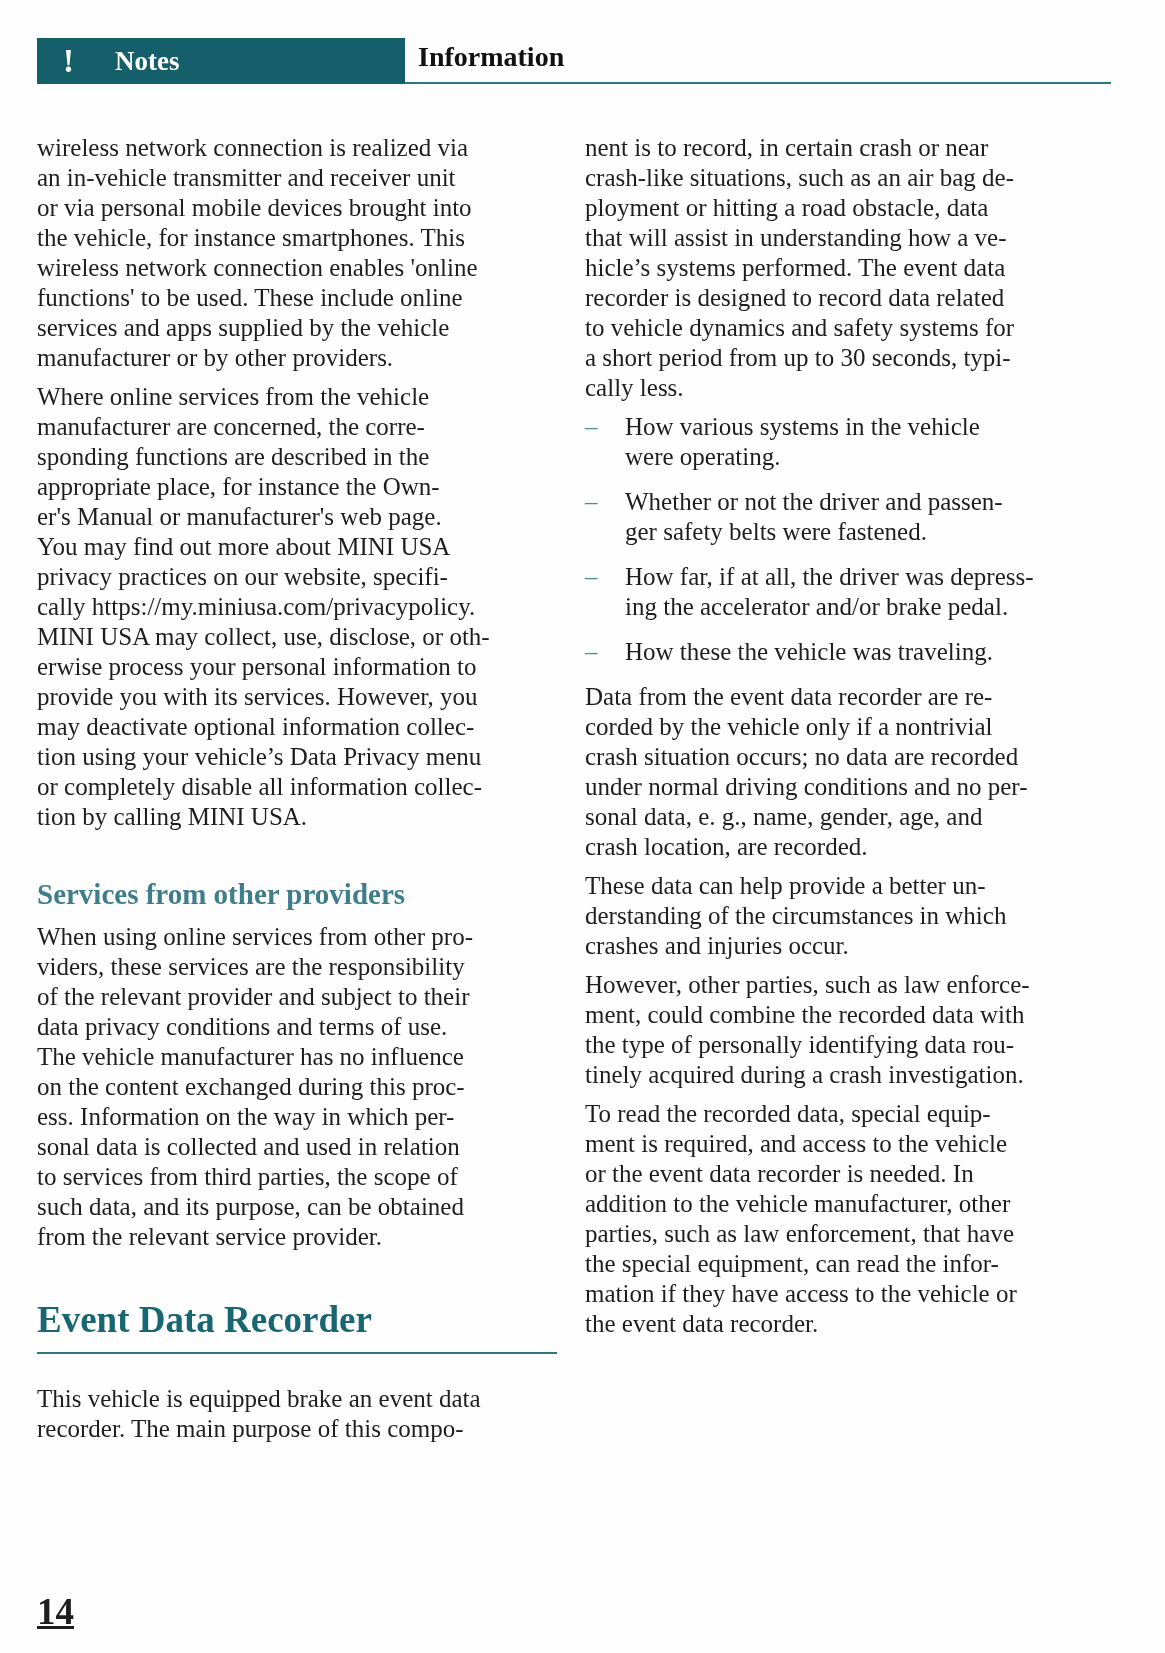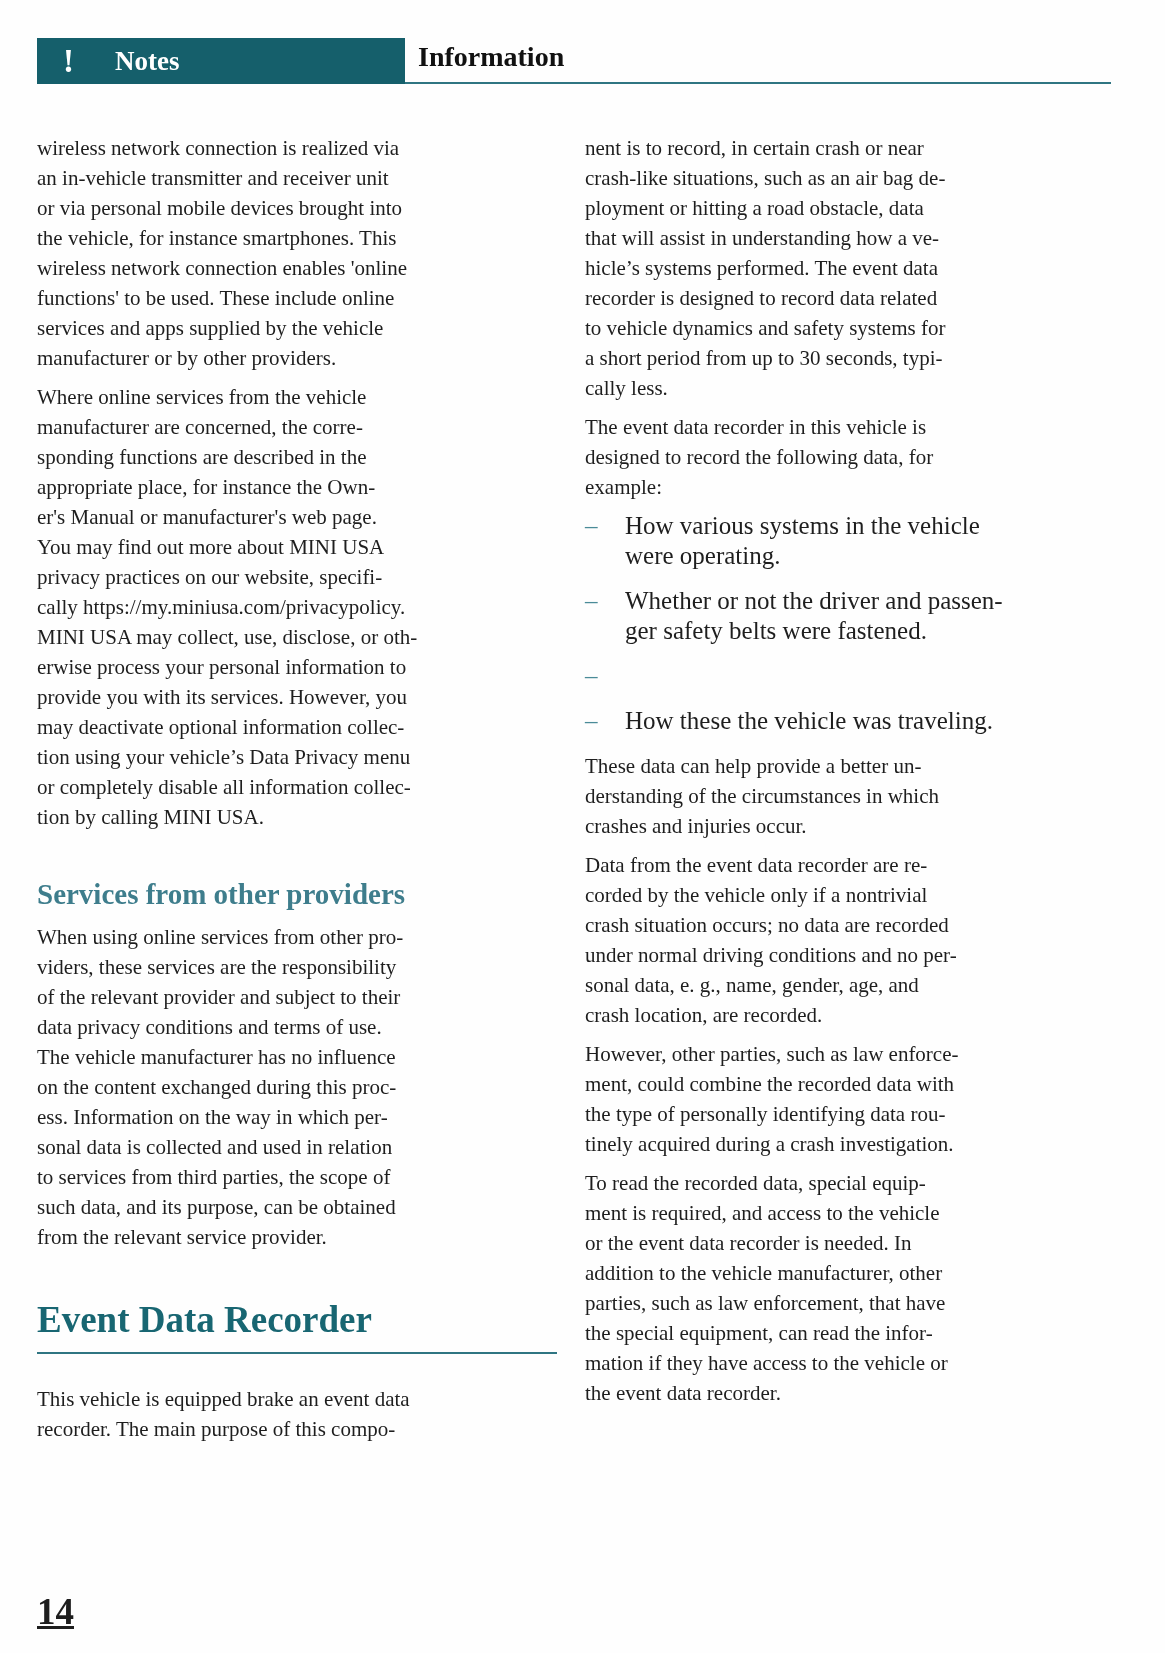--- a/index.html
+++ b/index.html
@@ -66,21 +66,21 @@
     top: 133px;
     width: 1068px;
     display: flex;
     gap: 28px;
   }
   .col {
     width: 520px;
     flex: none;
   }
   .para {
-    font-size: 21px;
+    font-size: 25px;
     line-height: 30px;
     margin: 0 0 9px 0;
     white-space: pre-line;
     color: var(--body-text, #1e1e1e);
   }
   .sub-heading {
     font-size: 29px;
     line-height: 35px;
     font-weight: bold;
     color: var(--subheading-teal, #3e7d8c);
@@ -191,53 +191,52 @@
     <section class="col">
       <p class="para">nent is to record, in certain crash or near
 crash-like situations, such as an air bag de-
 ployment or hitting a road obstacle, data
 that will assist in understanding how a ve-
 hicle’s systems performed. The event data
 recorder is designed to record data related
 to vehicle dynamics and safety systems for
 a short period from up to 30 seconds, typi-
 cally less.</p>
-      <p class="para">The event data recorder in this vehicle is
-designed to record the following data, for
-example:</p>
 
       <ul class="bullets">
         <li class="bullet">
           <span class="dash">–</span>
           <span class="btext">How various systems in the vehicle
 were operating.</span>
         </li>
         <li class="bullet">
           <span class="dash">–</span>
           <span class="btext">Whether or not the driver and passen-
 ger safety belts were fastened.</span>
         </li>
         <li class="bullet">
           <span class="dash">–</span>
+          <span class="btext">How far, if at all, the driver was depress-
+ing the accelerator and/or brake pedal.</span>
         </li>
         <li class="bullet">
           <span class="dash">–</span>
           <span class="btext">How these the vehicle was traveling.</span>
         </li>
       </ul>
 
-      <p class="para">These data can help provide a better un-
-derstanding of the circumstances in which
-crashes and injuries occur.</p>
       <p class="para">Data from the event data recorder are re-
 corded by the vehicle only if a nontrivial
 crash situation occurs; no data are recorded
 under normal driving conditions and no per-
 sonal data, e. g., name, gender, age, and
 crash location, are recorded.</p>
+      <p class="para">These data can help provide a better un-
+derstanding of the circumstances in which
+crashes and injuries occur.</p>
       <p class="para">However, other parties, such as law enforce-
 ment, could combine the recorded data with
 the type of personally identifying data rou-
 tinely acquired during a crash investigation.</p>
       <p class="para">To read the recorded data, special equip-
 ment is required, and access to the vehicle
 or the event data recorder is needed. In
 addition to the vehicle manufacturer, other
 parties, such as law enforcement, that have
 the special equipment, can read the infor-

